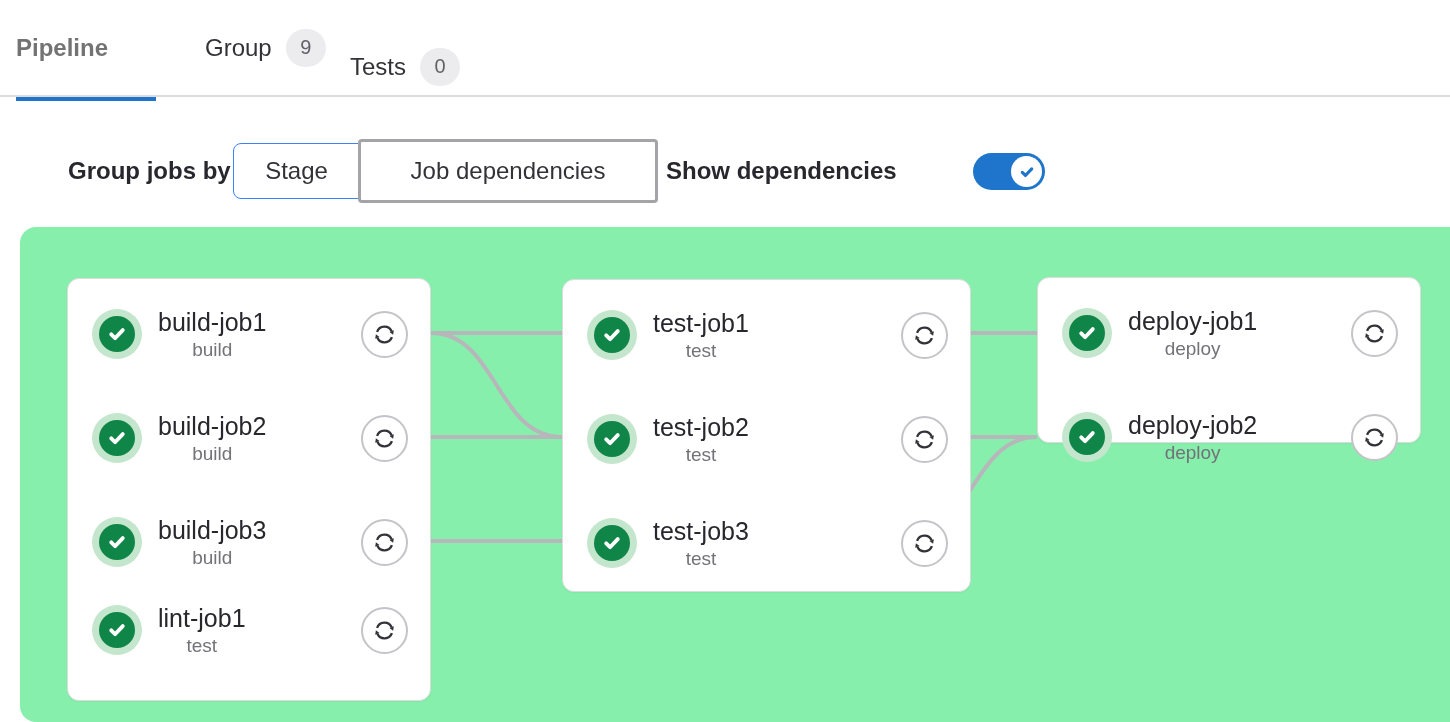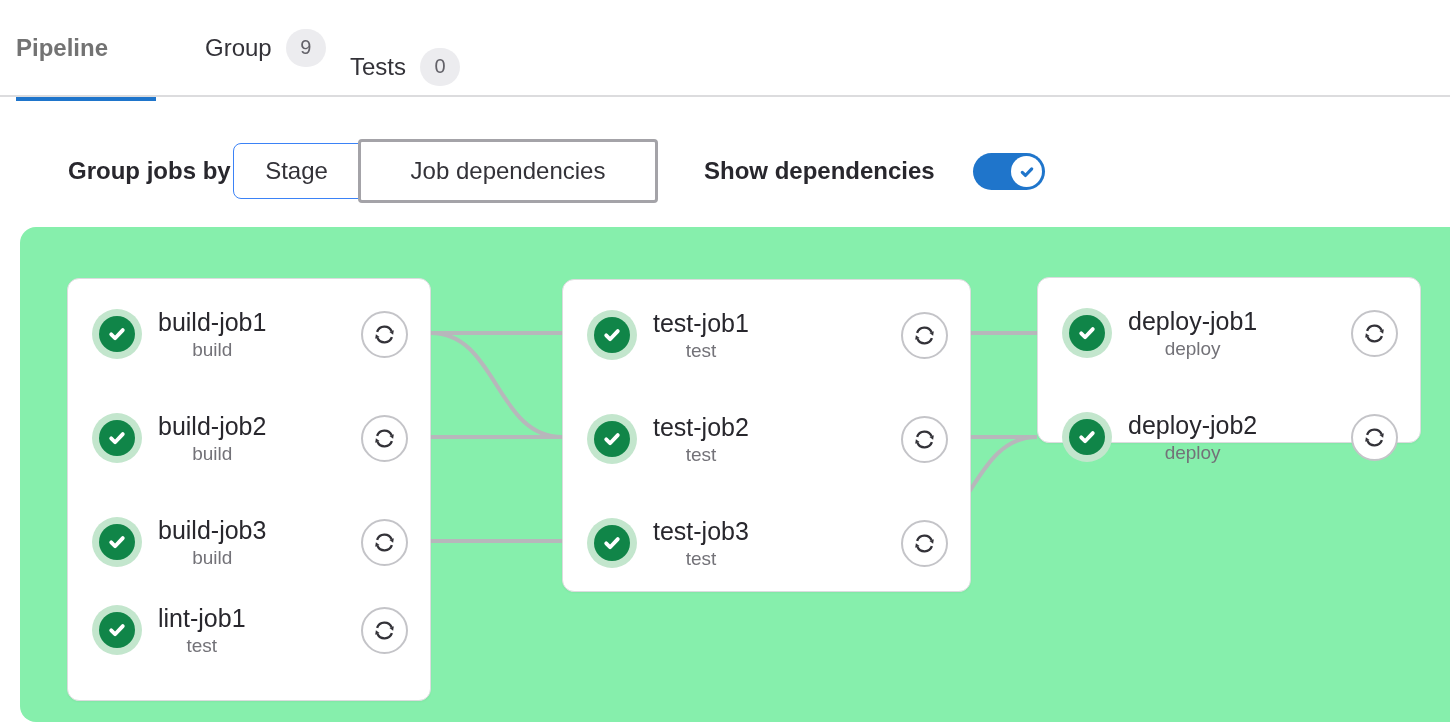--- a/index.html
+++ b/index.html
@@ -22,21 +22,21 @@
   
   .controls { position:absolute; top:139px; left:20px; right:0; height:64px; }
   .bold-label { font-size:24px; font-weight:700; color:#28272d; white-space:nowrap; }
   .group-label { position:absolute; left:8px; top:50%; transform:translateY(-50%);margin-left:40px; }
   .seg-group { position:absolute; left:213px; top:0; height:64px; display:flex; align-items:center; }
   .seg-btn { font-family:inherit; font-size:24px; color:#333238; background:#fff;
              border:1px solid #3b82f6; height:56px; min-width:127px; padding:0 24px;
              border-radius:8px 0 0 8px; cursor:pointer; }
   .seg-btn.selected { height:64px; min-width:300px; border:3px solid #a4a3a8;
              border-radius:4px; margin-left:-2px; position:relative; z-index:1; }
-  .show-label { position:absolute; left:684px; top:50%; transform:translateY(-50%); }
+  .show-label { position:absolute; left:646px; top:50%; transform:translateY(-50%); }
   .toggle { position:absolute; left:953px; top:14px; width:72px; height:37px;
             border-radius:19px; background:#1f75cb; cursor:pointer; }
   .toggle .knob { position:absolute; top:3px; right:3px; width:31px; height:31px;
             border-radius:50%; background:#fff; display:flex; align-items:center; justify-content:center; }
 
   
   .panel { position:absolute; left:20px; top:227px; width:1430px; height:495px;
            background:#86efac; border-radius:16px 0 0 16px; }
   .links { position:absolute; left:0; top:0; width:1430px; height:495px; }
   .links path { stroke:#b7b7bb; stroke-width:4; fill:none; }

